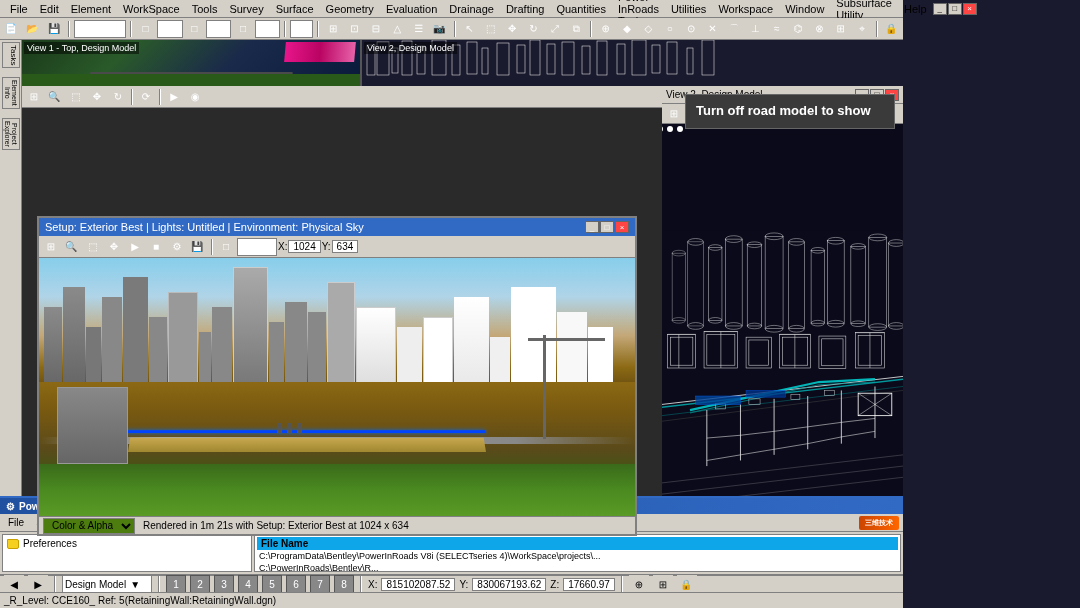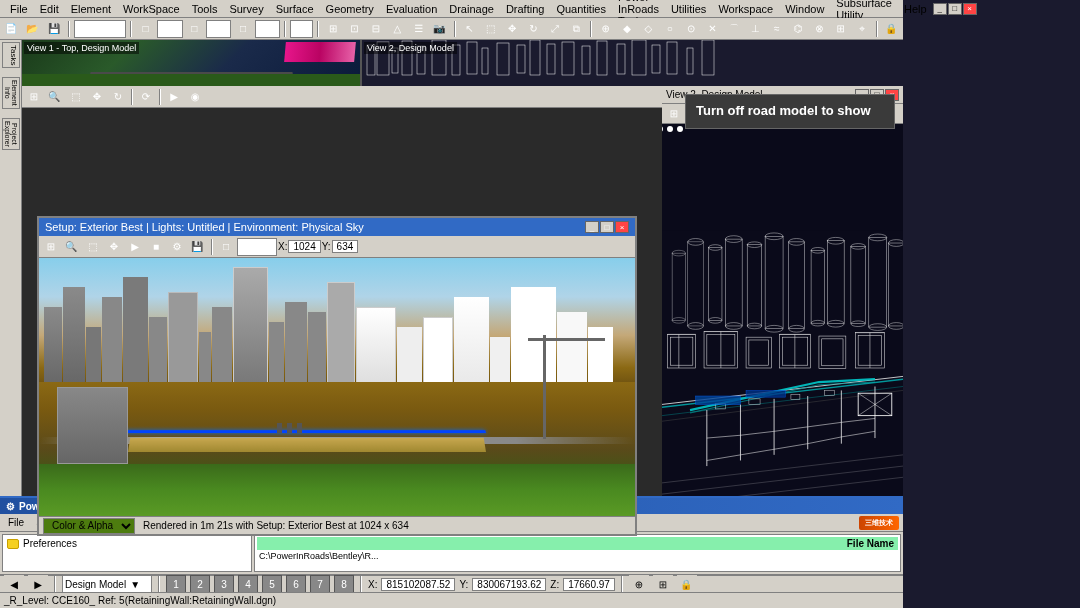--- a/index.html
+++ b/index.html
@@ -936,21 +936,24 @@
             <div style="display:flex;height:42px;">
 
               <div class="pi-tree">
                 <div class="pi-row">
                   <div class="pi-folder-icon"></div>
                   <span>Preferences</span>
                 </div>
               </div>
 
               <div class="pi-files">
-                <div style="background:#86efac;font-size:10px;color:#000;font-weight:bold;padding:1px 4px;text-align:right;">File Name</div>
+                <div style="background:#0ea5e9;font-size:10px;color:#000;font-weight:bold;padding:1px 4px;">File Name</div>
+                <div class="pi-row">
+                  <span style="font-size:9px;color:#000;">C:\ProgramData\Bentley\PowerInRoads V8i (SELECTseries 4)\WorkSpace\projects\...</span>
+                </div>
                 <div class="pi-row">
                   <span style="font-size:9px;color:#000;">C:\PowerInRoads\Bentley\R...</span>
                 </div>
               </div>
             </div>
           </div>
         </div>
       </div>
 
     </div>

